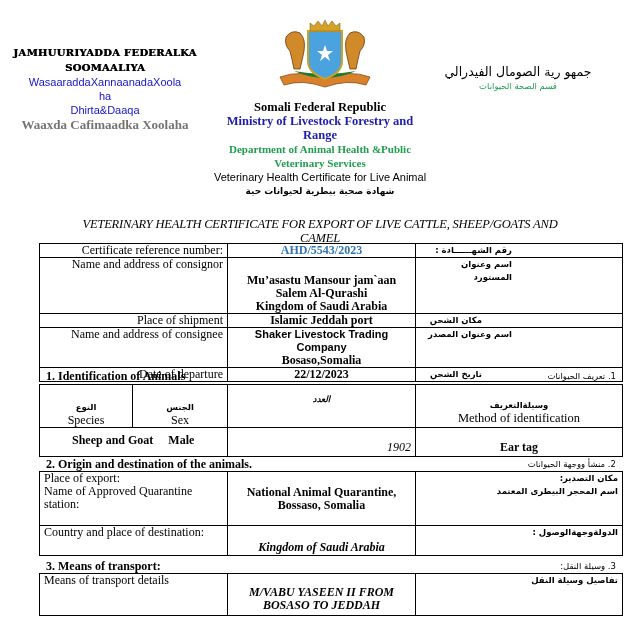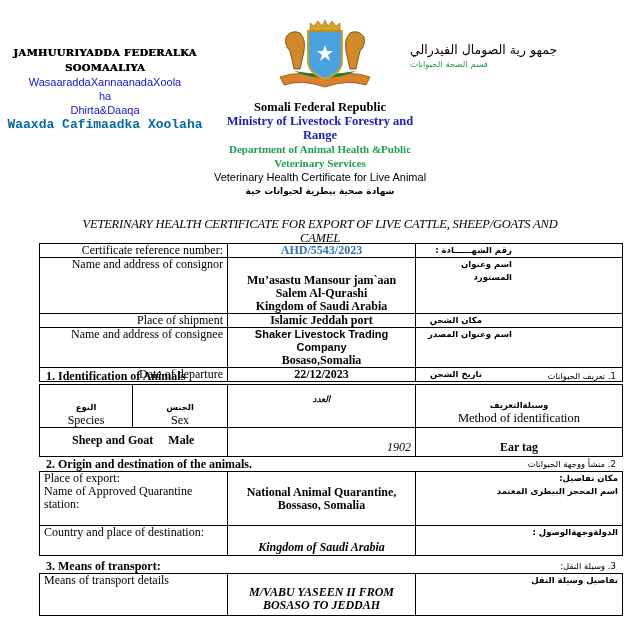--- a/index.html
+++ b/index.html
@@ -3,32 +3,32 @@
 <meta charset="utf-8">
 <style>
   html, body { margin: 0; padding: 0; background: #ffffff; }
   body { width: 626px; height: 619px; position: relative; overflow: hidden; font-family: "Liberation Serif", serif; color: #000; }
   .abs { position: absolute; }
 
   
   .hl { left: 0; top: 45px; width: 210px; text-align: center; }
   .hl .l1 { font-family: "DejaVu Serif", serif; font-weight: bold; font-size: 10px; letter-spacing: 0.3px; line-height: 15px; text-shadow: 0.5px 0 0 #000; }
   .hl .l2 { font-family: Liberation Sans, sans-serif; color: #1414c8; font-size: 11px; line-height: 14px; }
-  .hl .l3 { font-family: Liberation Mono, monospace; font-weight: bold; color: #0369a1; font-size: 13px; line-height: 16px; }
+  .hl .l3 { font-family: Liberation Serif, serif; font-weight: bold; color: #737373; font-size: 13px; line-height: 16px; }
 
   
   .hc { left: 210px; top: 88px; width: 220px; text-align: center; }
   .hc .c1 { font-weight: bold; font-size: 12.5px; line-height: 14px; margin-top: 12px; }
   .hc .c2 { font-weight: bold; color: #1c1caf; font-size: 12.5px; line-height: 14px; }
   .hc .c3 { font-weight: bold; color: #1f9e4f; font-size: 11px; line-height: 14px; }
   .hc .c4 { font-family: "Liberation Sans", sans-serif; font-size: 11px; line-height: 15px; white-space: nowrap; }
   .hc .c5 { font-family: "DejaVu Sans", sans-serif; font-size: 9px; line-height: 12px; font-weight: bold; }
 
   
-  .hr { left: 410px; top: 42px; width: 216px; text-align: left; direction: rtl; }
+  .hr { left: 410px; top: 64px; width: 216px; text-align: center; direction: rtl; }
   .hr .r1 { font-family: "DejaVu Sans", sans-serif; font-size: 12.5px; line-height: 16px; }
   .hr .r2 { font-family: "DejaVu Sans", sans-serif; color: #3a30c0; font-size: 12.5px; font-weight: bold; line-height: 16px; }
   .hr .r3 { font-family: "DejaVu Sans", sans-serif; color: #1f9e4f; font-size: 8.5px; line-height: 12px; }
 
   .emblem { left: 272px; top: 17px; width: 106px; height: 72px; }
 
   .doc-title { left: 40px; top: 217px; width: 560px; text-align: center; font-style: italic; font-size: 12.5px; line-height: 14px; letter-spacing: -0.2px; }
 
   
   table { border-collapse: collapse; position: absolute; left: 39px; width: 583px; table-layout: fixed; }
@@ -184,21 +184,21 @@
       <tr style="height:54px">
     <td>
       <div>Place of export:</div>
       <div>Name of Approved Quarantine station:</div>
     </td>
     <td class="val" style="padding-top:14px">
       <div>National Animal  Quarantine,</div>
       <div>Bossaso, Somalia</div>
     </td>
     <td class="ar">
-      <div>مكان تفاصيل:</div>
+      <div>مكان التصدير:</div>
       <div>اسم المحجر البيطرى المعتمد</div>
     </td>
   </tr>
   <tr style="height:30px">
     <td>Country and  place of destination:</td>
     <td class="val" style="font-style:italic;vertical-align:bottom;padding-bottom:1px">Kingdom of Saudi Arabia</td>
     <td class="ar">الدولةوجهةالوصول :</td>
   </tr>
 </tbody>
   </table>

